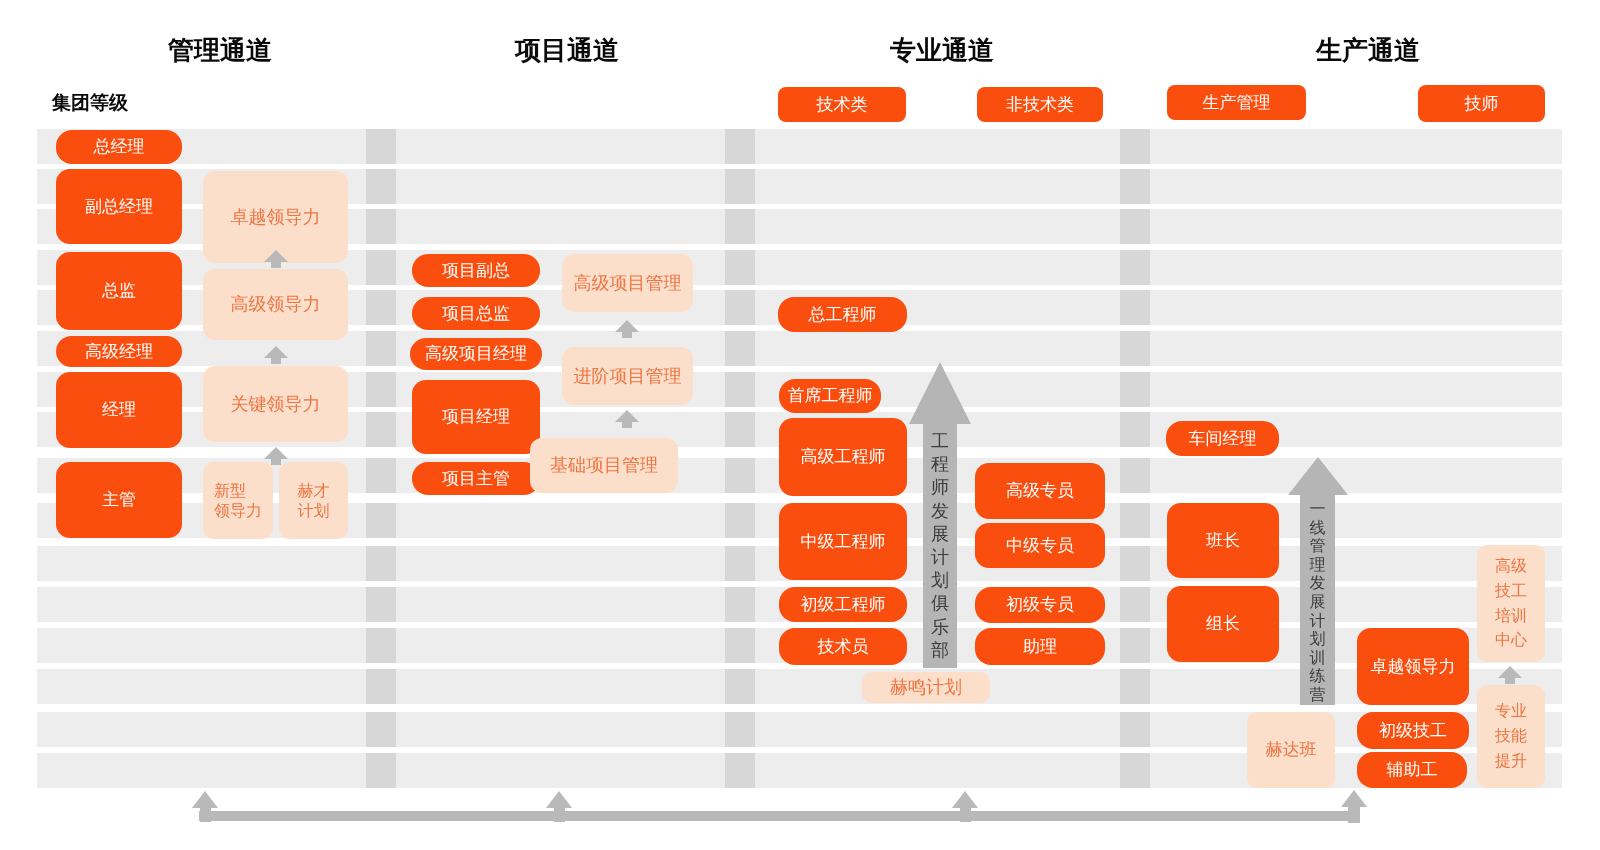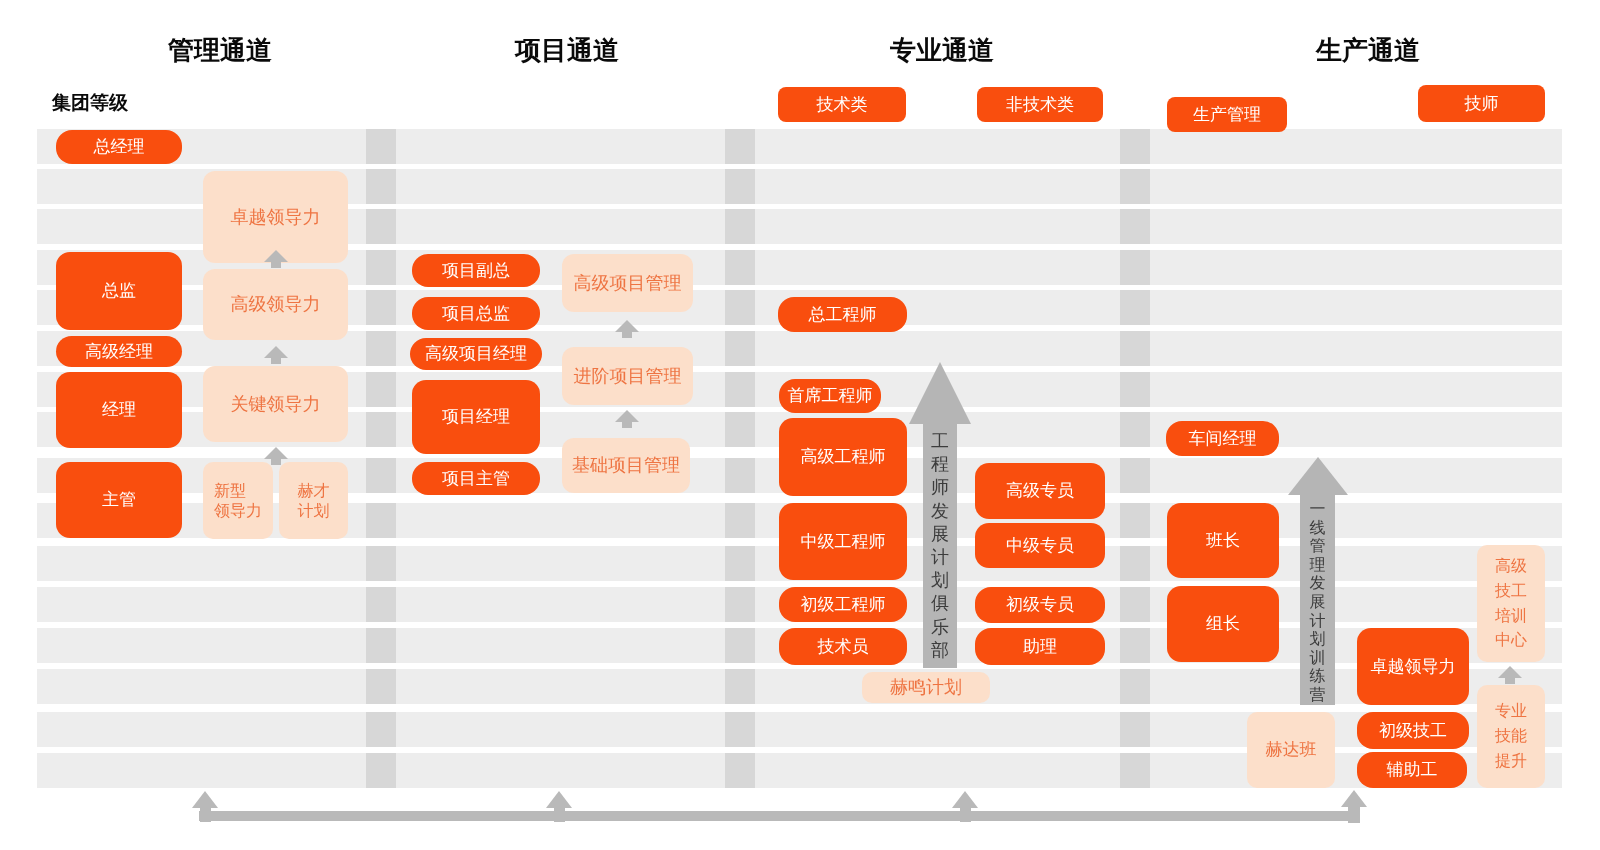--- a/index.html
+++ b/index.html
@@ -110,20 +110,21 @@
     </div>
 
   <div class="channel-title" style="left:220px">管理通道</div>
   <div class="channel-title" style="left:567px">项目通道</div>
   <div class="channel-title" style="left:942px">专业通道</div>
   <div class="channel-title" style="left:1368px">生产通道</div>
 
   <div class="group-label">集团等级</div>
 
   <div class="box role" style="left:56px;top:130px;width:126px;height:34px">总经理</div>
+  <div class="box role tall" style="left:56px;top:169px;width:126px;height:75px">副总经理</div>
   <div class="box role tall" style="left:56px;top:252px;width:126px;height:78px">总监</div>
   <div class="box role" style="left:56px;top:336px;width:126px;height:31px">高级经理</div>
   <div class="box role tall" style="left:56px;top:372px;width:126px;height:76px">经理</div>
   <div class="box role tall" style="left:56px;top:462px;width:126px;height:76px">主管</div>
 
   <div class="box light big" style="left:203px;top:171px;width:145px;height:92px">卓越领导力</div>
   <div class="box light big" style="left:203px;top:269px;width:145px;height:71px">高级领导力</div>
   <div class="box light big" style="left:203px;top:366px;width:145px;height:76px">关键领导力</div>
   <div class="box light" style="left:203px;top:462px;width:70px;height:77px;font-size:16px">新型
 领导力</div>
@@ -144,21 +145,21 @@
     </div>
 
   <div class="box role" style="left:412px;top:254px;width:128px;height:33px">项目副总</div>
   <div class="box role" style="left:412px;top:297px;width:128px;height:33px">项目总监</div>
   <div class="box role" style="left:410px;top:338px;width:132px;height:32px">高级项目经理</div>
   <div class="box role tall" style="left:412px;top:380px;width:128px;height:74px">项目经理</div>
   <div class="box role" style="left:412px;top:462px;width:128px;height:33px">项目主管</div>
 
   <div class="box light big" style="left:562px;top:254px;width:131px;height:58px">高级项目管理</div>
   <div class="box light big" style="left:562px;top:347px;width:131px;height:58px">进阶项目管理</div>
-  <div class="box light big" style="left:562px;top:438px;width:128px;height:55px">基础项目管理</div>
+  <div class="box light big" style="left:530px;top:438px;width:148px;height:55px">基础项目管理</div>
 
   <div class="mini-arrow" style="left:615px;top:320px">
       <div class="head"></div>
       <div class="stub"></div>
     </div>
   <div class="mini-arrow" style="left:615px;top:410px">
       <div class="head"></div>
       <div class="stub"></div>
     </div>
 
@@ -176,21 +177,21 @@
   <div class="big-shaft" style="left:923px;top:423px;width:34px;height:245px"></div>
   <div class="v-label" style="left:930px;top:429px;width:20px;font-size:18px;line-height:23.2px">工程师发展计划俱乐部</div>
 
   <div class="box role tall" style="left:975px;top:463px;width:130px;height:56px">高级专员</div>
   <div class="box role tall" style="left:975px;top:523px;width:130px;height:45px">中级专员</div>
   <div class="box role" style="left:975px;top:587px;width:130px;height:36px">初级专员</div>
   <div class="box role" style="left:975px;top:628px;width:130px;height:37px">助理</div>
 
   <div class="box light" style="left:862px;top:672px;width:128px;height:31px;font-size:18px">赫鸣计划</div>
 
-  <div class="box hdr" style="left:1167px;top:97px;width:120px;height:35px">生产管理</div>
+  <div class="box hdr" style="left:1167px;top:85px;width:139px;height:35px">生产管理</div>
   <div class="box hdr" style="left:1418px;top:85px;width:127px;height:37px">技师</div>
 
   <div class="box role" style="left:1166px;top:421px;width:113px;height:35px">车间经理</div>
   <div class="box role tall" style="left:1167px;top:503px;width:112px;height:75px">班长</div>
   <div class="box role tall" style="left:1167px;top:586px;width:112px;height:76px">组长</div>
 
   <div class="big-head" style="left:1288px;top:457px;border-left:30px solid transparent;border-right:30px solid transparent;border-bottom:38px solid #b5b5b5"></div>
   <div class="big-shaft" style="left:1300px;top:494px;width:35px;height:211px"></div>
   <div class="v-label" style="left:1309px;top:500px;width:17px;font-size:16px;line-height:18.6px">一线管理发展计划训练营</div>
 

